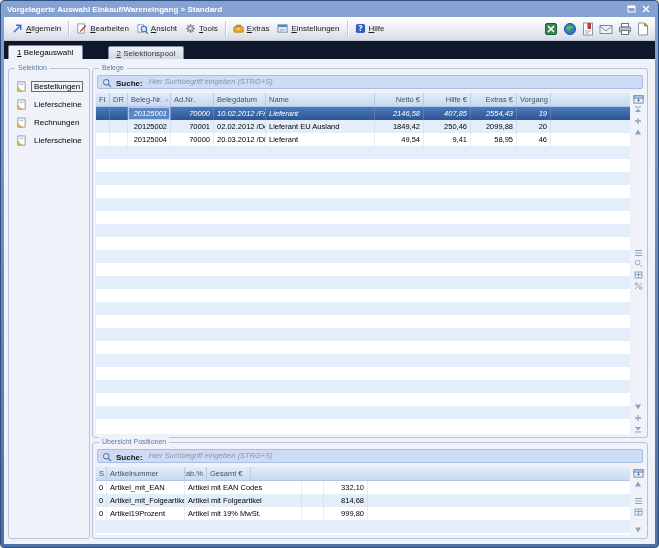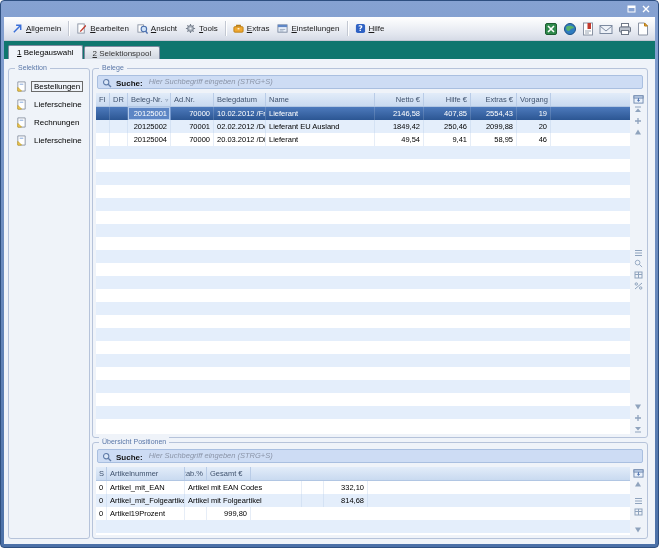--- a/index.html
+++ b/index.html
@@ -21,21 +21,21 @@
            border-bottom:1px solid #c2c7d2;display:flex;align-items:center;
            padding:0 4px;position:relative;}
   .menu-item{display:flex;align-items:center;gap:3px;font-size:8px;color:#1a1a1a;
              padding:2px 4px;border-radius:2px;}
   .menu-label{display:inline-block;}
   .menu-label::first-letter{text-decoration:underline;}
   .menu-sep{width:1px;height:15px;background:#c3c8d2;margin:0 3px;box-shadow:1px 0 0 #fff;}
   .toolbar-right{position:absolute;right:6px;top:0;height:100%;display:flex;
                  align-items:center;gap:5px;}
   
-  .tabstrip{height:20px;background:#0f766e;display:flex;align-items:flex-end;padding-left:4px;}
+  .tabstrip{height:20px;background:#0f172a;display:flex;align-items:flex-end;padding-left:4px;gap:24px;}
   .tab{font-size:8px;padding:2px 8px;margin-right:1px;border:1px solid #7e8aa0;
        border-bottom:none;border-radius:2px 2px 0 0;display:inline-block;}
   .tab::first-letter{text-decoration:underline;}
   .tab.active{background:#eff3f9;color:#000;height:11px;}
   .tab.inactive{background:linear-gradient(#eef1f5,#ccd3dd);color:#333;height:10px;}
   
   .contentarea{position:absolute;top:42px;left:0;right:0;bottom:0;background:#eff3f9;}
   .groupbox{position:absolute;border:1px solid #b6c3da;border-radius:3px;background:#eff3f9;}
   .group-label{position:absolute;top:-6px;left:6px;font-size:7px;color:#5a77a8;
                background:#eff3f9;padding:0 3px;line-height:10px;}
@@ -65,37 +65,38 @@
          display:flex;align-items:center;overflow:hidden;white-space:nowrap;
          box-sizing:border-box;}
   .hcell .sort{margin-left:3px;font-size:6px;color:#7b8ca6;}
   .grid-body .row{display:flex;height:13px;}
   .grid-body .row:nth-child(even){background:#e4eefb;}
   .cell{font-size:7.5px;color:#000;padding:0 3px;display:flex;align-items:center;
         overflow:hidden;white-space:nowrap;box-sizing:border-box;
         border-right:1px solid rgba(183,203,231,0.35);}
   .num{justify-content:flex-end;}
   .row.selected{background:linear-gradient(#4d7abc,#2c5693) !important;color:#fff;}
-  .row.selected .cell{color:#fff;border-right-color:rgba(255,255,255,0.15);}
+  .row.selected .cell{color:#fff;border-right-color:rgba(255,255,255,0.15);font-style:italic;}
   .row.selected .cell.focus{background:#5d86c5;box-shadow:inset 0 0 0 1px #b3cbec;}
   
   .c-fi{width:14px}.c-dr{width:18px}.c-beleg{width:43px}.c-ad{width:43px}
   .c-dat{width:52px}.c-name{width:109px}.c-netto{width:49px}.c-mwst{width:47px}
   .c-brutto{width:46px}.c-vorg{width:34px}.c-fill{flex:1;border-right:none;}
   
   .p-s{width:11px}.p-art{width:78px}.p-text{width:117px}.p-rab{width:22px}
   .p-ges{width:44px}.p-fill{flex:1;border-right:none;}
   .ico{display:block;}
 </style>
 </head>
 <body>
 
 <div class="window">
 
   <div class="titlebar">
+    <span>Vorgelagerte Auswahl Einkauf/Wareneingang &gt; Standard</span>
     <span class="spacer"></span>
     <span class="win-btn">
       <svg class="ico" width="9" height="8" viewBox="0 0 9 8">
           <rect x="1" y="1" width="7" height="6" fill="none" stroke="#fff"></rect>
           <rect x="1" y="1" width="7" height="2" fill="#fff"></rect>
         </svg>
     </span>
     <span class="win-btn">
       <svg class="ico" width="8" height="8" viewBox="0 0 8 8">
           <path d="M1 1 L7 7 M7 1 L1 7" stroke="#fff" stroke-width="1.4"></path>
@@ -432,20 +433,21 @@
               <span class="cell p-s">0</span>
               <span class="cell p-art">Artikel_mit_Folgeartikel</span>
               <span class="cell p-text">Artikel mit Folgeartikel</span>
               <span class="cell p-rab num"></span>
               <span class="cell p-ges num">814,68</span>
               <span class="cell p-fill"></span>
             </div>
             <div class="row">
               <span class="cell p-s">0</span>
               <span class="cell p-art">Artikel19Prozent</span>
+              <span class="cell p-text">Artikel mit 19% MwSt.</span>
               <span class="cell p-rab num"></span>
               <span class="cell p-ges num">999,80</span>
               <span class="cell p-fill"></span>
             </div>
           <div class="row"></div>
               <div class="row"></div>
             </div>
         </div>
 
         <div class="rail">

